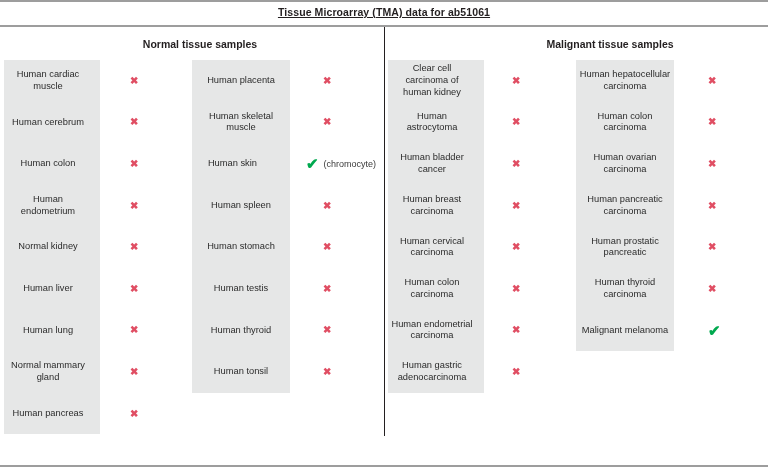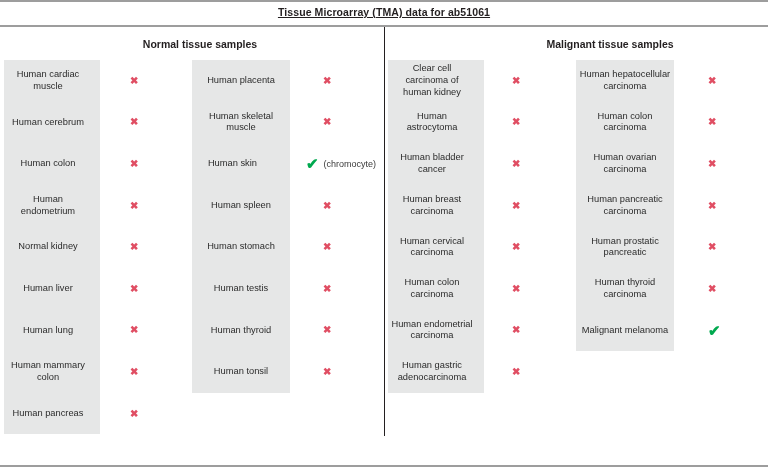--- a/index.html
+++ b/index.html
@@ -184,21 +184,21 @@
             <span class="mark-x">✖</span>
           </div>
         </div>
         <div class="row">
           <div class="tissue-name">Human lung</div>
           <div class="mark-cell">
             <span class="mark-x">✖</span>
           </div>
         </div>
         <div class="row">
-          <div class="tissue-name">Human mammary colon</div>
+          <div class="tissue-name">Normal mammary gland</div>
           <div class="mark-cell">
             <span class="mark-x">✖</span>
           </div>
         </div>
         <div class="row">
           <div class="tissue-name">Human pancreas</div>
           <div class="mark-cell">
             <span class="mark-x">✖</span>
           </div>
         </div>

